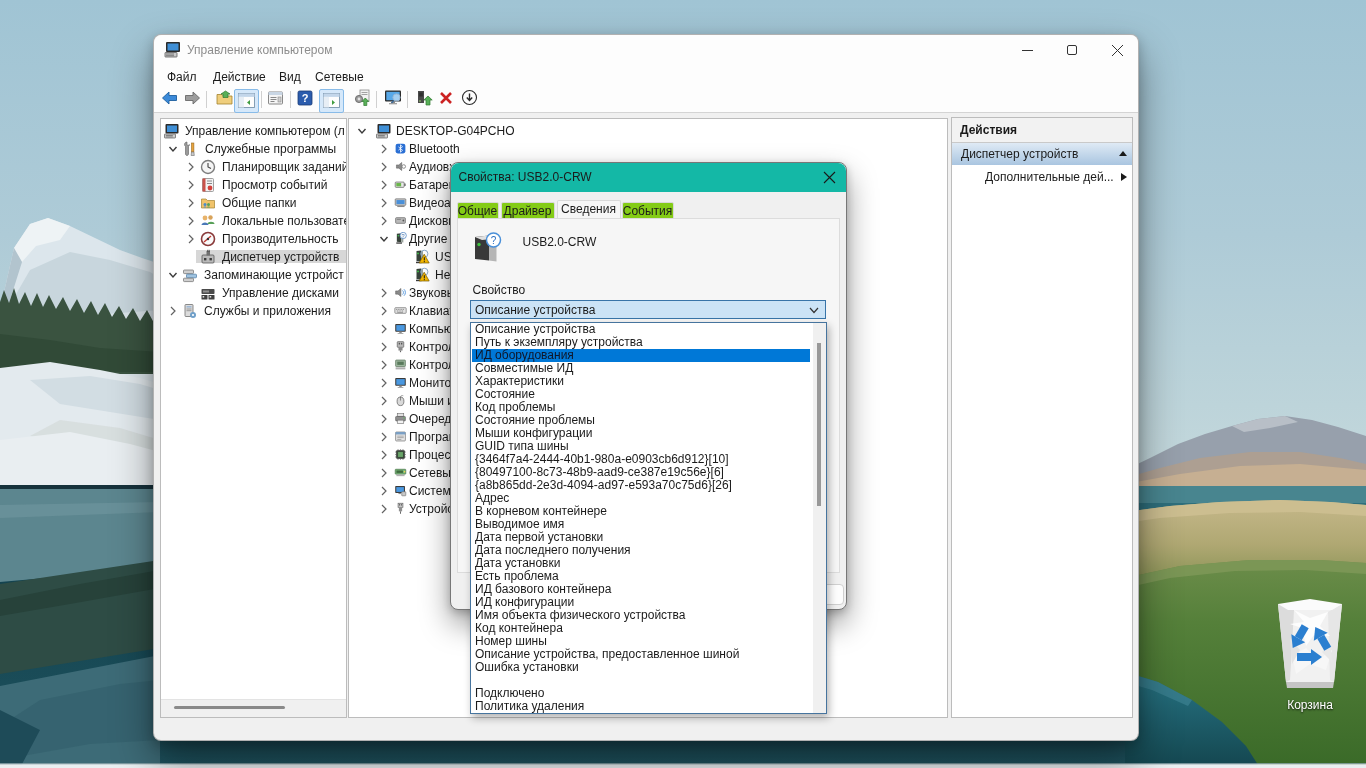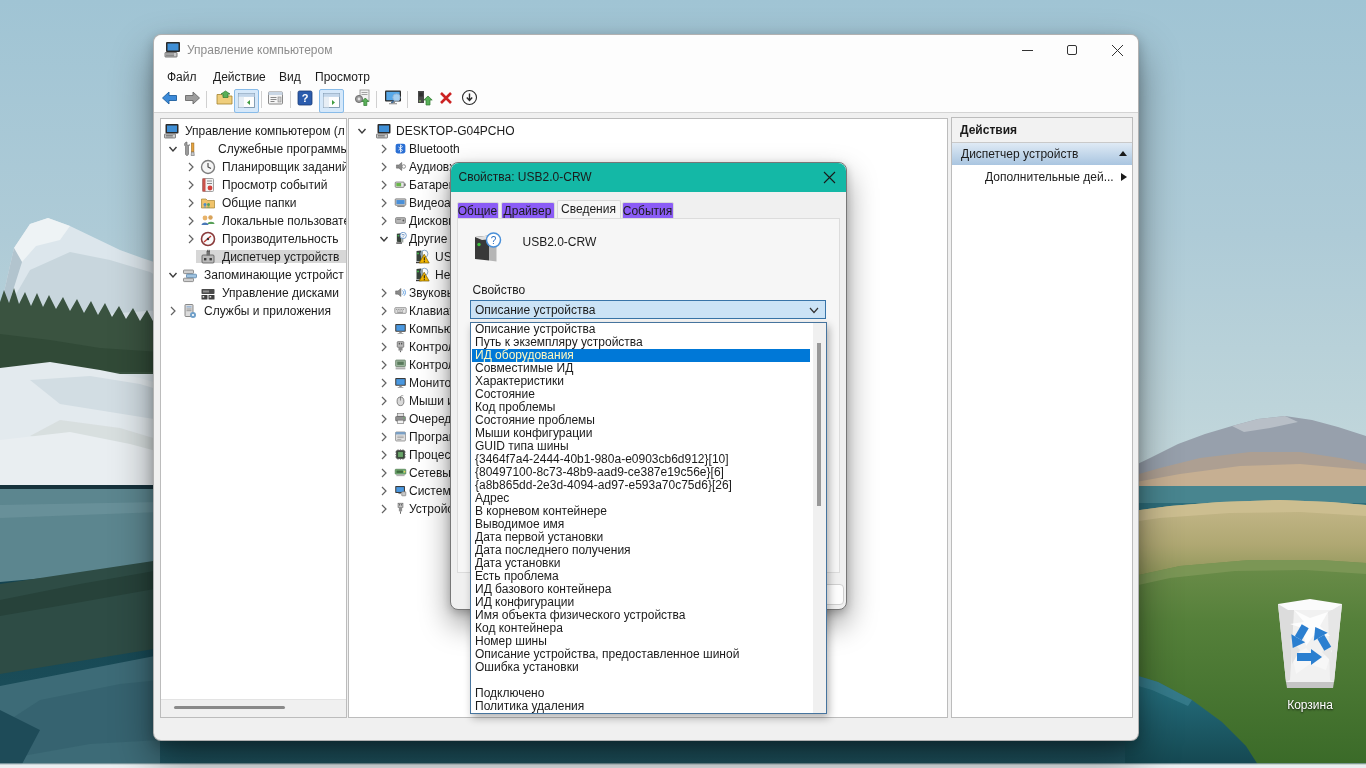--- a/index.html
+++ b/index.html
@@ -30,21 +30,21 @@
   #actsel{position:absolute;left:0;top:25px;right:0;height:22px;
       background:linear-gradient(#dfeaf5,#a9c5e0);line-height:22px;padding-left:9px;}
   #actmore{position:absolute;left:0;top:47px;right:0;height:24px;line-height:24px;}
   
   #dlg{position:absolute;left:449.5px;top:162px;width:397px;height:448px;
        background:#f0f0f0;border-radius:8px;border:1px solid #777;
        box-shadow:0 14px 30px rgba(0,0,0,.4),0 3px 8px rgba(0,0,0,.2);box-sizing:border-box;}
   #dlgtitle{position:absolute;left:0;top:0;right:0;height:29px;background:#14b8a6;
        border-radius:8px 8px 0 0;}
   #dlgtitle span{position:absolute;left:8px;top:7px;font-size:12px;}
-  .tab{position:absolute;top:39px;height:17px;background:#8b5cf6;border:1px solid #d9d9d9;
+  .tab{position:absolute;top:39px;height:17px;background:#84cc16;border:1px solid #d9d9d9;
        box-sizing:border-box;text-align:center;font-size:12px;padding-top:1px;border-radius:2px 2px 0 0;}
   #tabpage{position:absolute;left:6px;top:54.5px;width:383px;height:355px;
        background:#f6f6f6;border:1px solid #dcdcdc;box-sizing:border-box;}
   #combo{position:absolute;left:470px;top:299.5px;width:356px;height:19px;
        background:#cbe3f6;border:1px solid #3874a8;box-sizing:border-box;z-index:30;}
   #droplist{position:absolute;left:470px;top:321.5px;width:356.5px;height:392px;
        background:#fff;border:1px solid #46749e;box-sizing:border-box;z-index:31;
        box-shadow:2px 4px 8px rgba(0,0,0,.3);}
   .li{position:absolute;left:1px;height:13px;line-height:13.2px;font-size:12px;
       white-space:nowrap;padding-left:3px;overflow:hidden;width:335px;}
@@ -170,21 +170,21 @@
         <rect x="18.5" y="10.5" width="9" height="9" rx="1.5" fill="none" stroke="#333" stroke-width="1"></rect>
       </svg>
     <svg class="wbtn" style="left:941px" width="45" height="29">
         <path d="M17,10 L28,21 M28,10 L17,21" stroke="#333" stroke-width="1" fill="none"></path>
       </svg>
   </div>
   <div id="menubar">
     <span style="left:13px">Файл</span>
     <span style="left:59px">Действие</span>
     <span style="left:125px">Вид</span>
-    <span style="left:161px">Просмотр</span>
+    <span style="left:161px">Сетевые</span>
   </div>
   <div id="toolbar">
       <div style="position: absolute; left: 7px; top: 3px;"><svg width="17" height="16" viewBox="0 0 17 16">
           <path d="M8,2 L8,5.5 15.5,5.5 15.5,10.5 8,10.5 8,14 1.5,8 Z" fill="#3b8ad9" stroke="#1d5f9e" stroke-width="0.9"></path>
         </svg></div>
       <div style="position: absolute; left: 29.5px; top: 3px;"><svg width="17" height="16" viewBox="0 0 17 16">
           <path d="M9,2 L9,5.5 1.5,5.5 1.5,10.5 9,10.5 9,14 15.5,8 Z" fill="#9d9d9d" stroke="#6a6a6a" stroke-width="0.9"></path>
         </svg></div>
       <div style="position: absolute; left: 62px; top: 3px;"><svg width="17" height="16" viewBox="0 0 17 16">
           <path d="M1,4.5 L6,4.5 7.5,6 16,6 16,14 1,14 Z" fill="#efce7c" stroke="#a3832f" stroke-width="0.8"></path>
@@ -267,21 +267,21 @@
       </div>
       <div class="trow" style="left: 0px; top: 21px; width: 185px;">
         <svg width="10" height="10" style="position: absolute; left: 7px; top: 4px;">
           <path d="M1.5,3 L5,7 8.5,3" stroke="#3c3c3c" stroke-width="1.4" fill="none"></path>
         </svg>
         <span style="position: absolute; left: 21px; top: 1px; width: 16px; height: 16px;"><svg width="16" height="16" viewBox="0 0 16 16">
             <path d="M5,1 C3.5,1 2.5,2.2 2.5,3.6 C2.5,4.4 2.9,5.1 3.5,5.5 L3.5,13 C3.5,13.8 4.2,14.5 5,14.5 C5.8,14.5 6.5,13.8 6.5,13 L6.5,5.5 C7.1,5.1 7.5,4.4 7.5,3.6 L6,4.5 5,4 5,2.5 Z" fill="#9a9a9a" stroke="#5f5f5f" stroke-width="0.6"></path>
             <rect x="9.5" y="2" width="2.4" height="9" fill="#e8a33d" stroke="#9a6a1e" stroke-width="0.6"></rect>
             <path d="M9.5,11 L11.9,11 12.3,14.5 9.1,14.5 Z" fill="#c9c9c9" stroke="#6f6f6f" stroke-width="0.6"></path>
           </svg></span>
-        <span style="position: absolute; left: 57px; top: 0px;">Служебные программы</span>
+        <span style="position: absolute; left: 44px; top: 0px;">Служебные программы</span>
       </div>
       <div class="trow" style="left: 0px; top: 39px; width: 185px;">
         <svg width="10" height="10" style="position: absolute; left: 25px; top: 4px;">
           <path d="M3,1 L7,5 3,9" stroke="#636363" stroke-width="1.2" fill="none"></path>
         </svg>
         <span style="position: absolute; left: 39px; top: 1px; width: 16px; height: 16px;"><svg width="16" height="16" viewBox="0 0 16 16">
             <circle cx="8" cy="8" r="6.5" fill="#f5f5f5" stroke="#7d7d7d" stroke-width="1.4"></circle>
             <path d="M8,4 L8,8 L11,9.5" stroke="#444" stroke-width="1.1" fill="none"></path>
           </svg></span>
         <span style="position: absolute; left: 61px; top: 0px;">Планировщик заданий</span>
@@ -707,21 +707,21 @@
 </div>
 <div id="combo">
   <span style="position:absolute;left:4px;top:2px;">Описание устройства</span>
   <svg style="position:absolute;right:6px;top:6px" width="10" height="7">
       <path d="M1,1 L5,5.5 9,1" stroke="#333" stroke-width="1.2" fill="none"></path>
     </svg>
 </div>
 <div id="droplist">
     <div class="li" style="top: 0.5px;">Описание устройства</div>
     <div class="li" style="top: 13.5px;">Путь к экземпляру устройства</div>
-    <div class="li" style="top: 26.5px; background: rgb(0, 120, 215); color: #fef9c3;">ИД оборудования</div>
+    <div class="li" style="top: 26.5px; background: rgb(0, 120, 215); color: #0f172a;">ИД оборудования</div>
     <div class="li" style="top: 39.5px;">Совместимые ИД</div>
     <div class="li" style="top: 52.5px;">Характеристики</div>
     <div class="li" style="top: 65.5px;">Состояние</div>
     <div class="li" style="top: 78.5px;">Код проблемы</div>
     <div class="li" style="top: 91.5px;">Состояние проблемы</div>
     <div class="li" style="top: 104.5px;">Мыши конфигурации</div>
     <div class="li" style="top: 117.5px;">GUID типа шины</div>
     <div class="li" style="top: 130.5px;">{3464f7a4-2444-40b1-980a-e0903cb6d912}[10]</div>
     <div class="li" style="top: 143.5px;">{80497100-8c73-48b9-aad9-ce387e19c56e}[6]</div>
     <div class="li" style="top: 156.5px;">{a8b865dd-2e3d-4094-ad97-e593a70c75d6}[26]</div>

